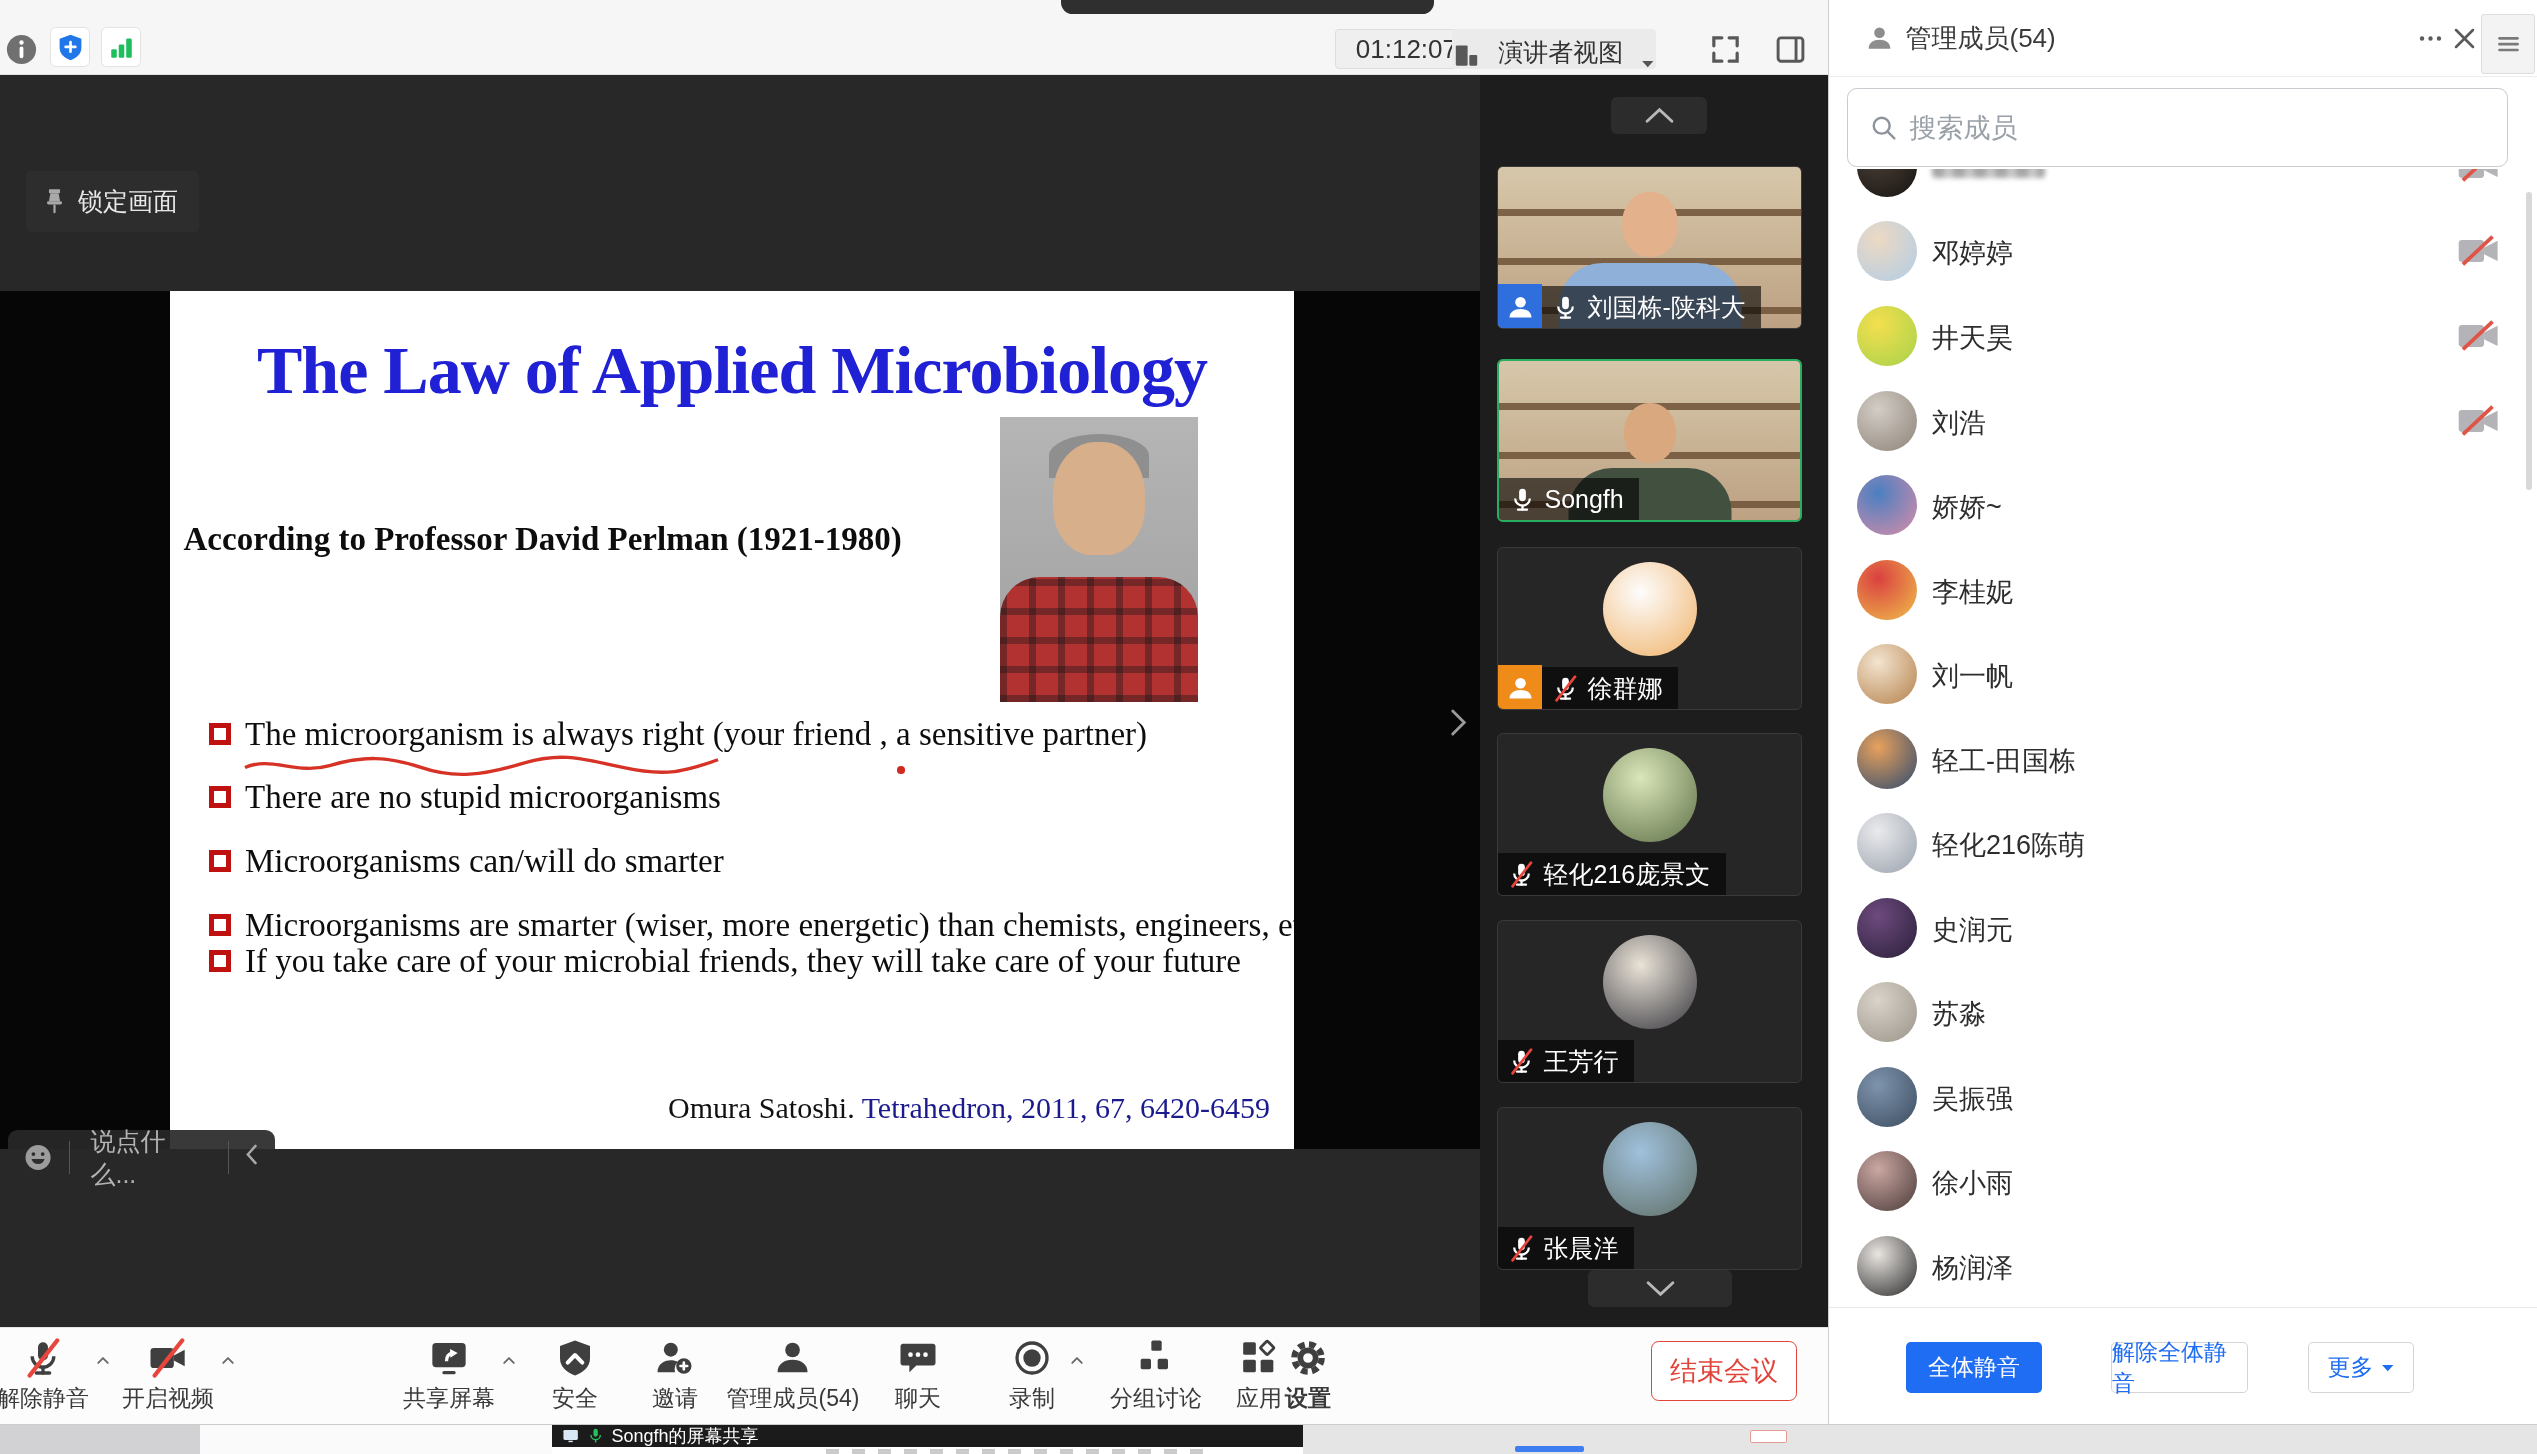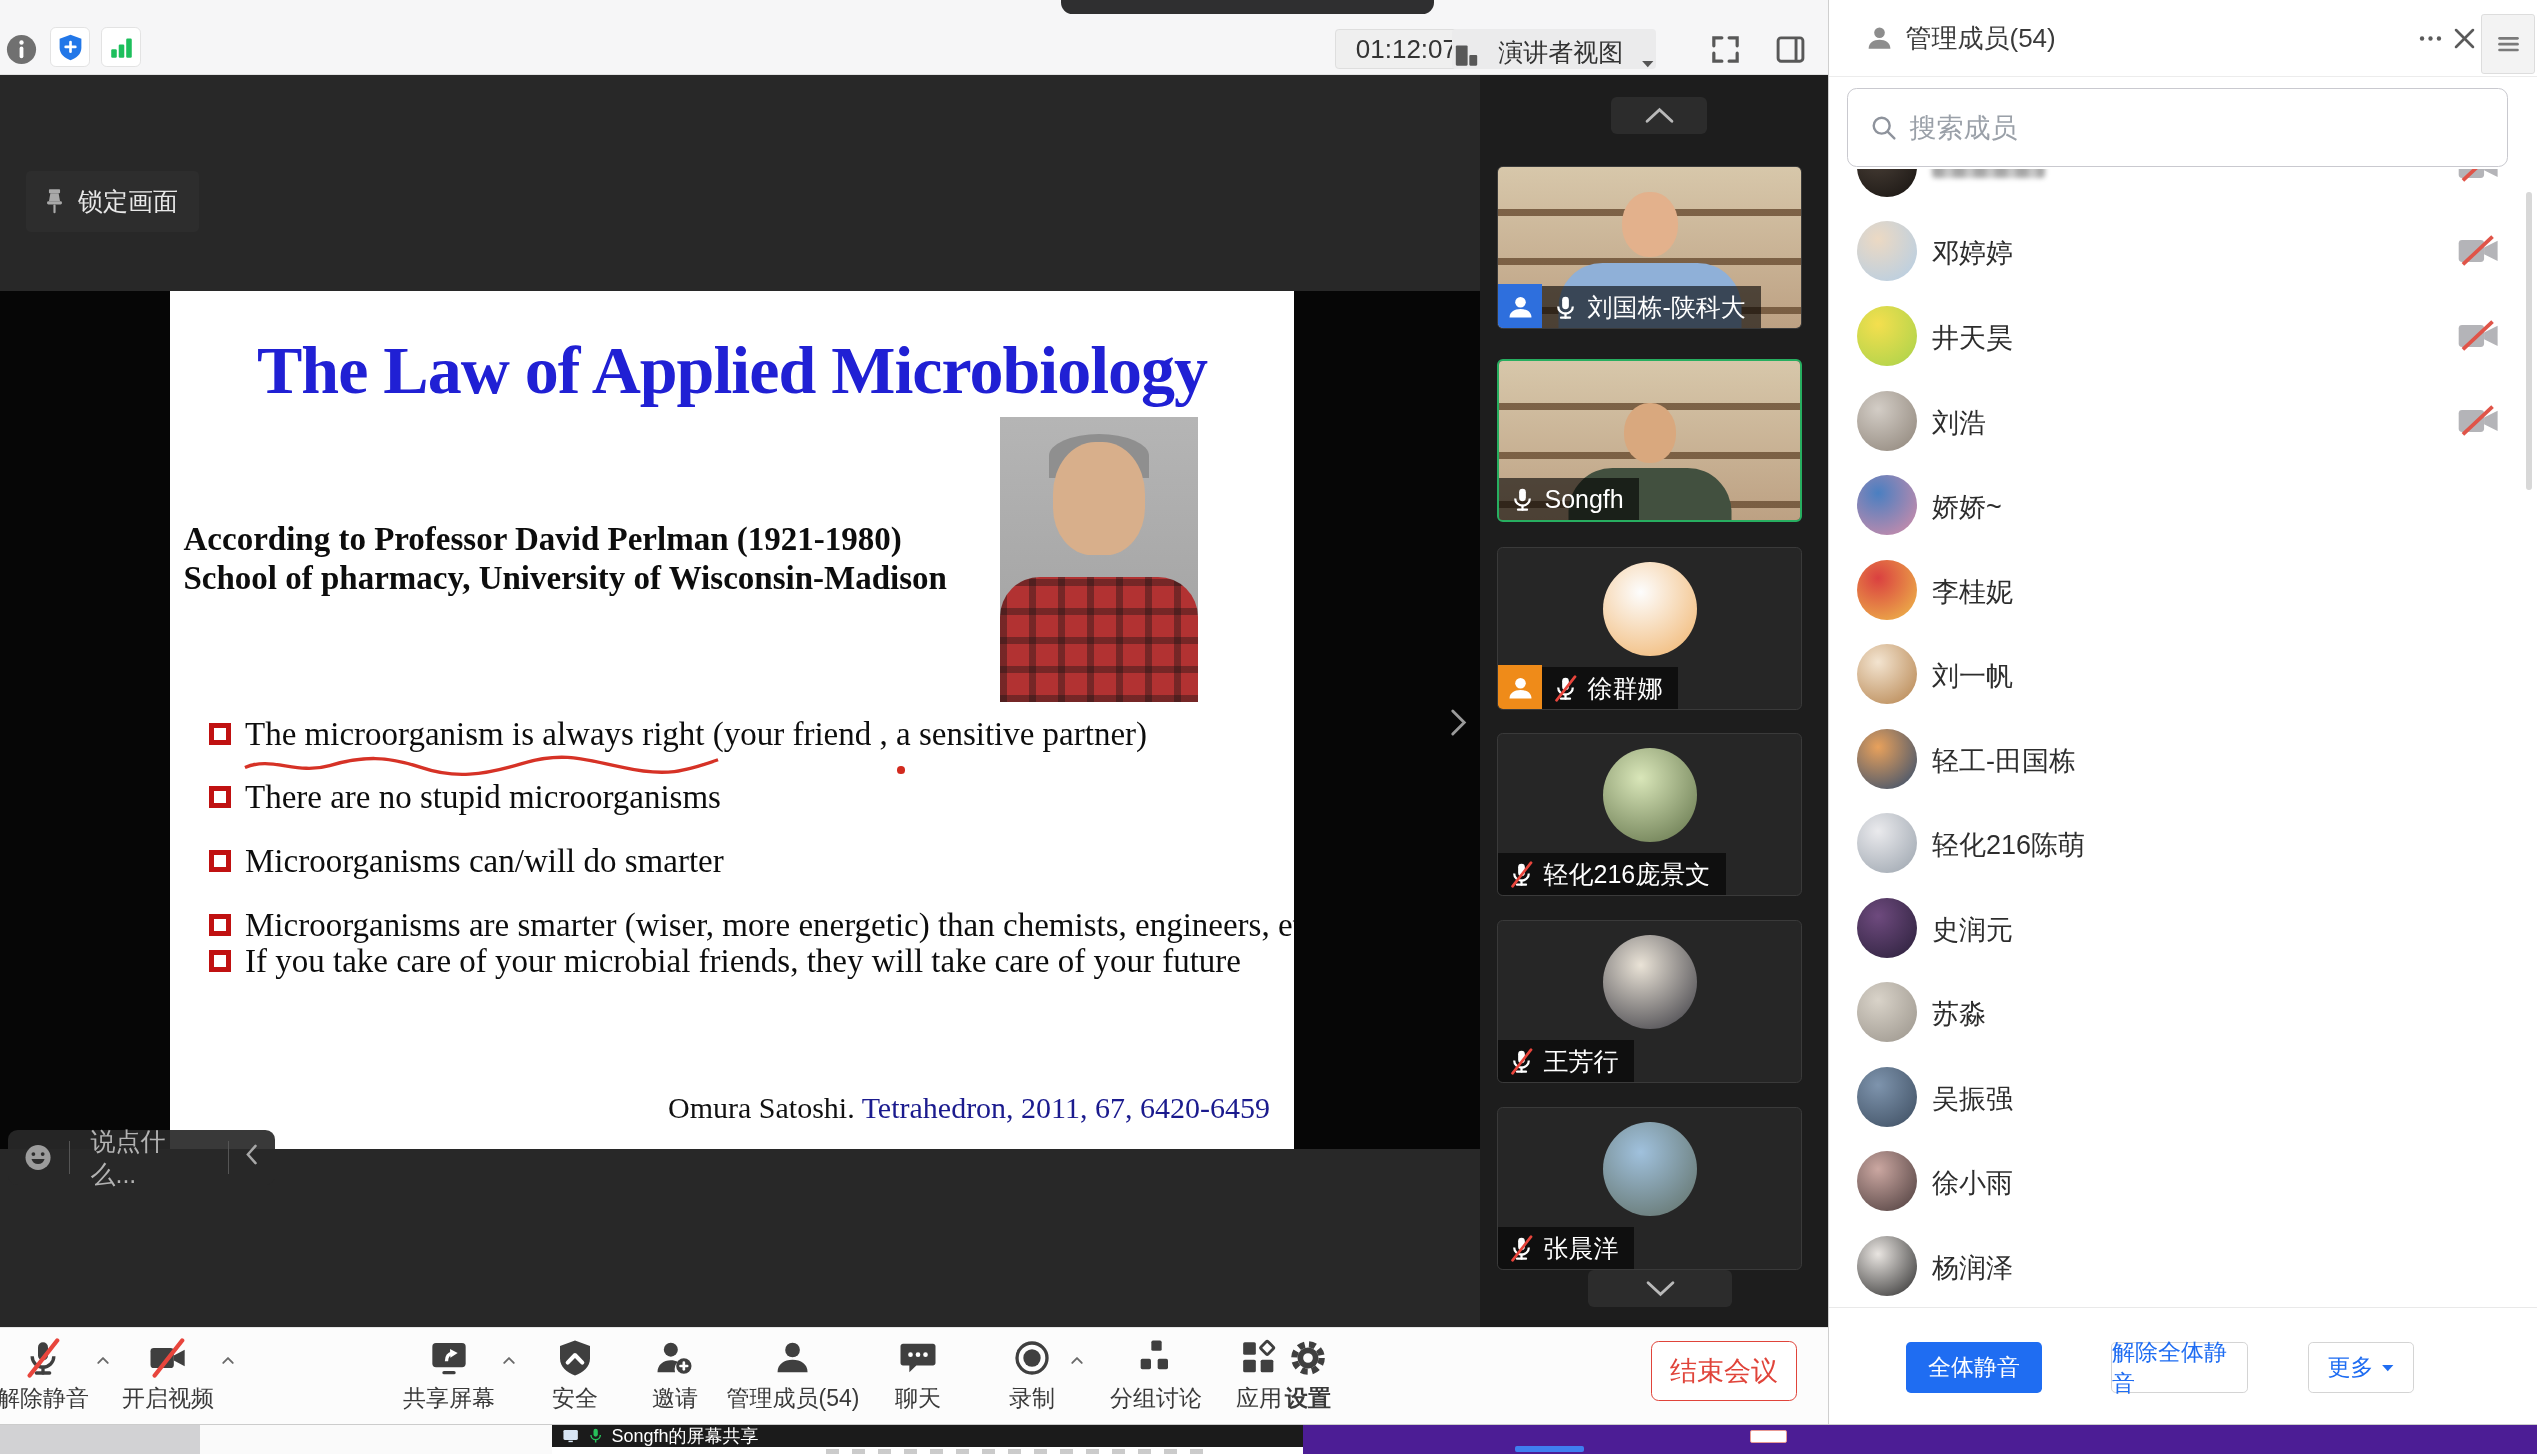--- a/index.html
+++ b/index.html
@@ -111,21 +111,21 @@
     background:repeating-linear-gradient(90deg,#606060 0 12.5px,#9a9a9a 12.5px 21px);filter:blur(2.9px);opacity:.55;}
   .m-cam{position:absolute;left:628px;top:26px;width:44px;height:33px;}
   .p-scroll{position:absolute;left:697px;top:192px;width:5.8px;height:298px;background:#d8d8d8;border-radius:2.9px;}
   .p-footer-line{position:absolute;left:0;top:1307px;width:709px;height:1px;background:#e9e9e9;}
   .pf-btn{position:absolute;top:1342px;height:51px;border-radius:4.8px;font-size:23px;display:flex;align-items:center;justify-content:center;gap:7.7px;}
   .pf-primary{background:#1f6df2;color:#fff;}
   .pf-outline{background:#fff;color:#1f6df2;border:1px solid #d4d4d4;}
   .pf-btn svg{width:13.5px;height:9.6px;}
 
   
-  .taskbar{position:absolute;left:0;top:1424px;width:2538px;height:31px;background:#4c1d95;border-top:1px solid #cccccc;}
+  .taskbar{position:absolute;left:0;top:1424px;width:2538px;height:31px;background:#e5e5e5;border-top:1px solid #cccccc;}
   .tk-left{position:absolute;left:0;top:0;width:200px;height:31px;background:#d2d2d4;}
   .tk-white{position:absolute;left:200px;top:0;width:353px;height:31px;background:#fafafa;border-right:1px solid #dcdcdc;}
   .share-banner{position:absolute;left:552px;top:0;width:751px;height:22px;background:#1b1b1b;display:flex;align-items:center;gap:7.7px;
     padding-left:9.6px;color:#fff;font-size:18px;}
   .share-banner svg{width:17.3px;height:17.3px;}
   .tk-mini-row{position:absolute;left:552px;top:22px;width:751px;height:8.6px;background:#ffffff;}
   .tk-dashes{position:absolute;left:274px;top:1.9px;width:384px;height:4.8px;opacity:.7;
     background:repeating-linear-gradient(90deg,#b5b5b5 0 13.5px,transparent 13.5px 26px);}
   .tk-mini-blue{position:absolute;left:1515px;top:21px;width:69px;height:5.8px;background:#3f7ef0;border-radius:1.9px;}
   .tk-mini-red{position:absolute;left:1750px;top:4.8px;width:37px;height:13.5px;background:#fff;border:1px solid #e89a94;border-radius:1.9px;}
@@ -200,21 +200,20 @@
           <rect x="11.1" y="14.4" width="1.8" height="7.4" rx="0.9"></rect>
         </svg>
       <span>锁定画面</span>
     </div>
   </div>
 
   <div class="slide">
     <div class="s-title">The Law of Applied Microbiology</div>
     <div class="s-attr">
       <div>According to Professor David Perlman (1921-1980)</div>
-      <div>School of pharmacy, University of Wisconsin-Madison</div>
     </div>
     <div class="s-photo">
       <div class="p-hair"></div>
         <div class="p-head"></div>
         <div class="p-shirt"></div>
     </div>
     <div id="bullet-list">
         <div class="bullet-row" style="top: 425px;">
           <div class="bullet-sq"></div>
           <div class="bullet-tx">The microorganism is always right (your friend , a sensitive partner)</div>

